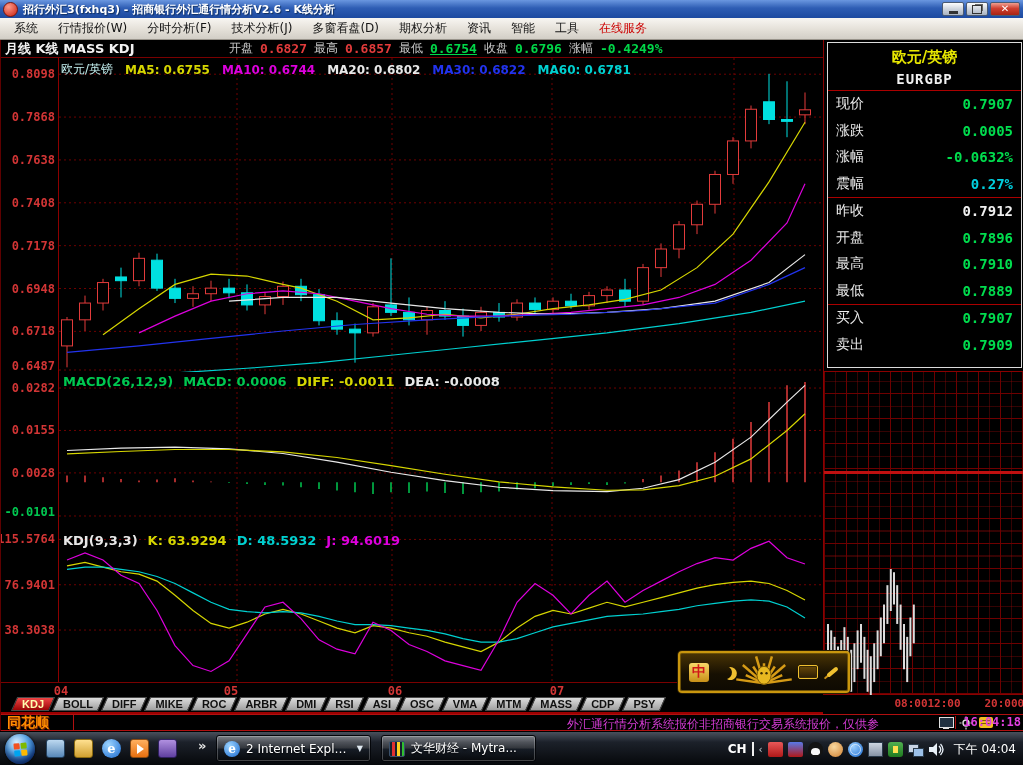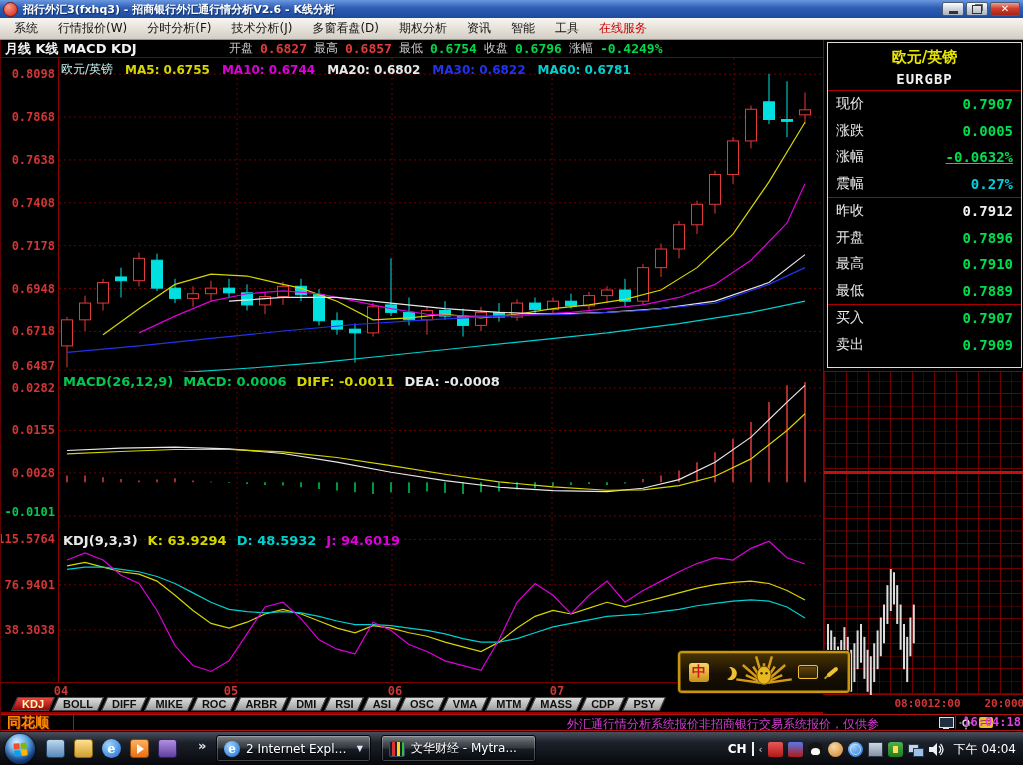--- a/index.html
+++ b/index.html
@@ -180,28 +180,28 @@
       <span class="mitem">期权分析</span>
       <span class="mitem">资讯</span>
       <span class="mitem">智能</span>
       <span class="mitem">工具</span>
       <span class="mitem hot">在线服务</span>
     </div>
 
   <div class="app">
 
     <div class="chead">
-      <span class="period">月线 K线 MACD KDJ</span>
+      <span class="period">月线 K线 MASS KDJ</span>
       <span class="cfields" id="chart-fields">
           <span class="cf-l">开盘</span>
           <span class="cf-v" style="color: rgb(226, 59, 59);">0.6827</span>
           <span class="cf-l">最高</span>
           <span class="cf-v" style="color: rgb(226, 59, 59);">0.6857</span>
           <span class="cf-l">最低</span>
-          <span class="cf-v" style="color: rgb(0, 216, 72);">0.6754</span>
+          <span class="cf-v" style="color: rgb(0, 216, 72); text-decoration: underline;">0.6754</span>
           <span class="cf-l">收盘</span>
           <span class="cf-v" style="color: rgb(0, 216, 72);">0.6796</span>
           <span class="cf-l">涨幅</span>
           <span class="cf-v" style="color: rgb(0, 216, 72);">-0.4249%</span>
         </span>
     </div>
 
     <svg id="main-svg" width="822" height="314">
         <line x1="236" x2="236" y1="0" y2="314" stroke="#6e0000" stroke-dasharray="2 3"></line>
         <line x1="391" x2="391" y1="0" y2="314" stroke="#6e0000" stroke-dasharray="2 3"></line>
@@ -491,21 +491,21 @@
             <div class="qrow">
               <span class="ql2">现价</span>
               <span class="qv" style="color: rgb(0, 221, 78);">0.7907</span>
             </div>
             <div class="qrow">
               <span class="ql2">涨跌</span>
               <span class="qv" style="color: rgb(0, 221, 78);">0.0005</span>
             </div>
             <div class="qrow">
               <span class="ql2">涨幅</span>
-              <span class="qv" style="color: rgb(0, 221, 78); text-decoration: underline;">-0.0632%</span>
+              <span class="qv" style="color: rgb(0, 221, 78);">-0.0632%</span>
             </div>
             <div class="qrow">
               <span class="ql2">震幅</span>
               <span class="qv" style="color: rgb(0, 208, 224);">0.27%</span>
             </div>
             <div class="qsep"></div>
             <div class="qrow">
               <span class="ql2">昨收</span>
               <span class="qv" style="color: rgb(240, 240, 240);">0.7912</span>
             </div>

